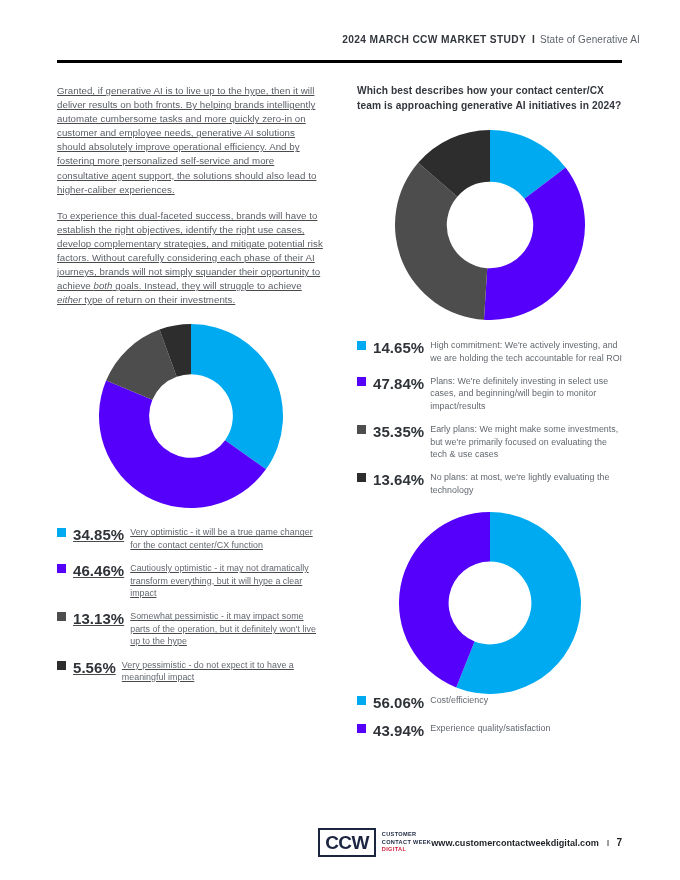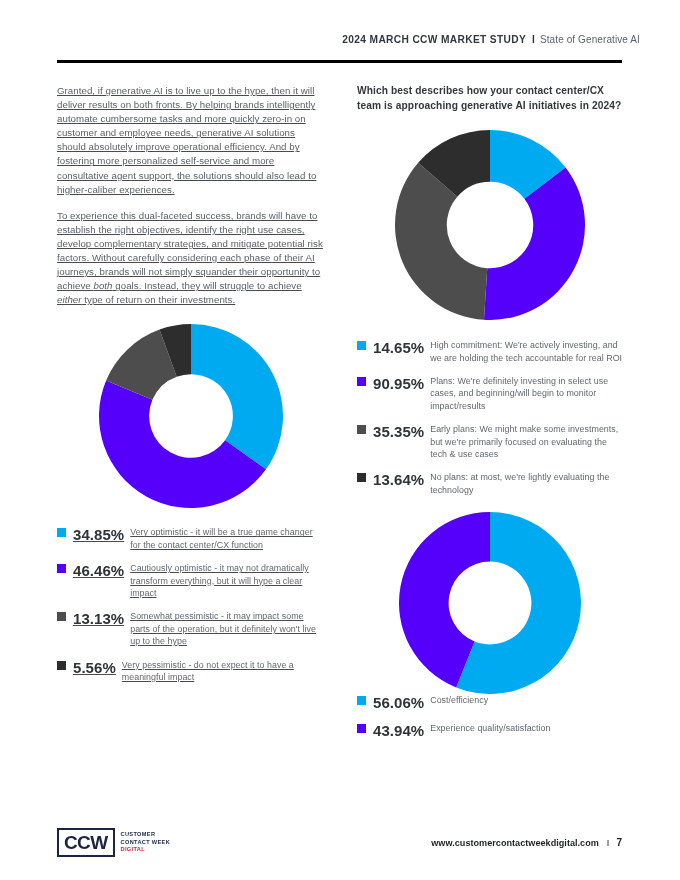--- a/index.html
+++ b/index.html
@@ -133,21 +133,21 @@
   }
 
   
   .footer {
     position: absolute;
     left: 57px;
     top: 828px;
     width: 565px;
     display: flex;
     align-items: center;
-    justify-content: space-between;
+    justify-content: flex-end;
   }
   .logo {
     display: flex;
     align-items: center;
   }
   .logo-box {
     border: 2.2px solid #1b2540;
     padding: 3px 5px 3px 5px;
     display: flex;
     align-items: center;
@@ -247,21 +247,21 @@
       </div>
 
     <div class="legend" style="margin-top:19px">
         <div class="legend-row">
           <span class="swatch" style="background: rgb(0, 170, 240);"></span>
           <span class="legend-pct">14.65%</span>
           <span class="legend-label">High commitment: We're actively investing, and we are holding the tech accountable for real ROI</span>
         </div>
         <div class="legend-row">
           <span class="swatch" style="background: rgb(85, 0, 250);"></span>
-          <span class="legend-pct">90.95%</span>
+          <span class="legend-pct">47.84%</span>
           <span class="legend-label">Plans: We're definitely investing in select use cases, and beginning/will begin to monitor impact/results</span>
         </div>
         <div class="legend-row">
           <span class="swatch" style="background: rgb(77, 77, 77);"></span>
           <span class="legend-pct">35.35%</span>
           <span class="legend-label">Early plans: We might make some investments, but we're primarily focused on evaluating the tech &amp; use cases</span>
         </div>
         <div class="legend-row">
           <span class="swatch" style="background: rgb(45, 45, 45);"></span>
           <span class="legend-pct">13.64%</span>

